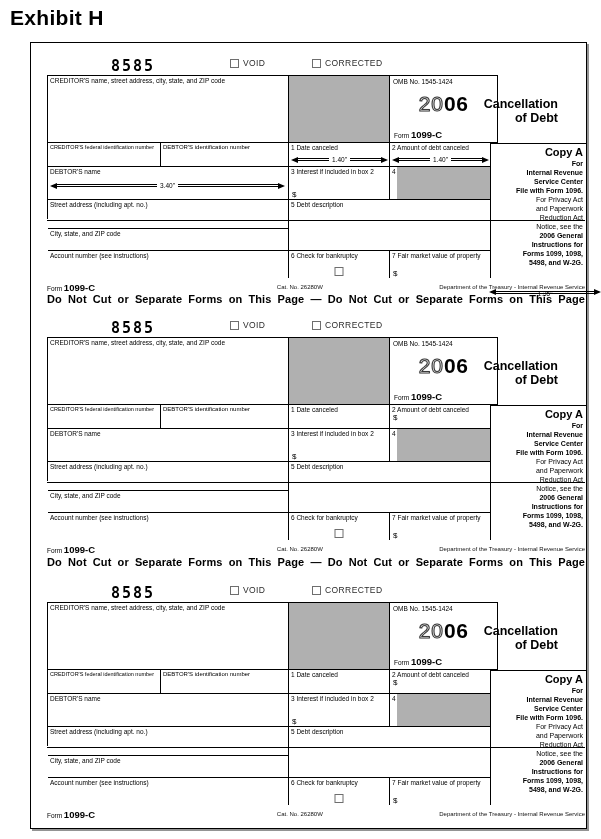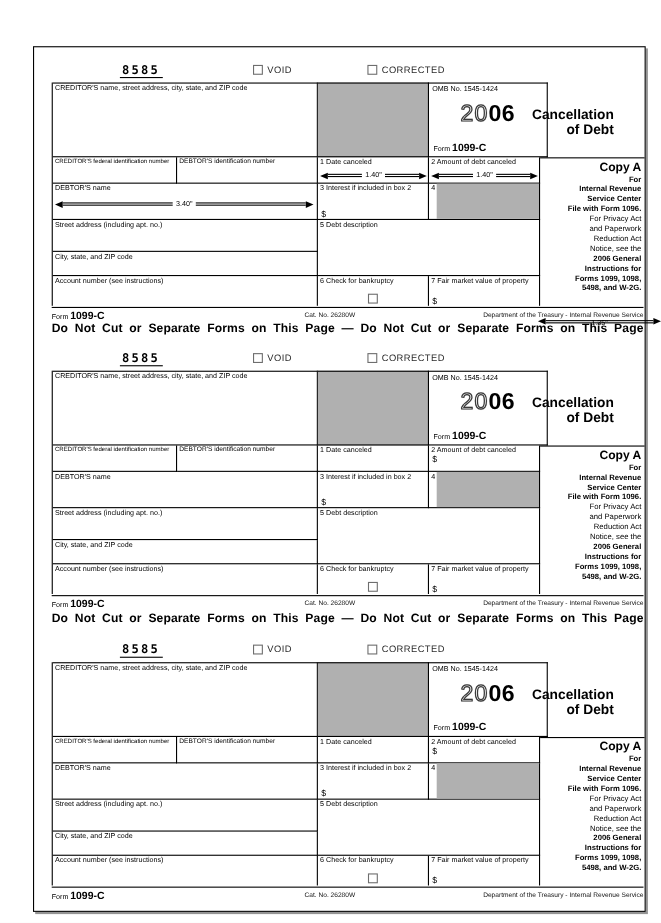--- a/index.html
+++ b/index.html
@@ -8,28 +8,28 @@
 
   .exhibit-title { position:absolute; left:10px; top:6px; font-size:21px; font-weight:bold; color:#000; letter-spacing:.3px; }
 
   .outer-box { position:absolute; left:30px; top:42px; width:557px; height:787px; border:1.6px solid #000; box-shadow:2px 2px 0 #949494; background:#fff; }
 
   .form-slot { position:absolute; left:47px; width:545px; height:252px; }
   .slot-0 { top:56px; } .slot-1 { top:318px; } .slot-2 { top:583px; }
 
   
   .code-row { position:absolute; left:0; top:0; width:538px; height:17px; }
-  .code { position:absolute; left:62px; top:1px; font-family:"DejaVu Sans Mono", monospace; font-size:11px; font-weight:bold; letter-spacing:2px; border-bottom:1px solid #000; padding:0 2px 0 2px; }
+  .code { position:absolute; left:62px; top:1px; font-family:"DejaVu Sans Mono", monospace; font-size:15px; font-weight:bold; letter-spacing:2px; border-bottom:1px solid #000; padding:0 2px 0 2px; }
   .chk-group { position:absolute; top:2px; display:flex; align-items:center; gap:4px; }
-  .grp-void { left:183px; } .grp-corrected { left:267px;padding-left:20px; }
+  .grp-void { left:183px; } .grp-corrected { left:245px;padding-left:20px; }
   .chk { display:inline-block; width:9px; height:9px; border:1px solid #6e6e6e; background:#fff; }
   .chk-label { font-size:8.5px; color:#2b2b2b; letter-spacing:.4px; }
 
   
-  .ftable { position:absolute; left:0; top:19px; width:538px; height:203px; border-left:1.5px solid #000; }
+  .ftable { position:absolute; left:0; top:19px; width:538px; height:144px; border-left:1.5px solid #000; }
   .ftable::after { content:""; position:absolute; left:-1.5px; right:0; bottom:-1.5px; border-bottom:1.5px solid #000; }
   .cell { position:absolute; font-size:6.5px; line-height:7.5px; color:#000; padding:1px 2px; }
   .bR { border-right:1px solid #000; } .bB { border-bottom:1px solid #000; } .bT { border-top:1.5px solid #000; }
 
   .c-creditor-name { left:0; top:0; width:241px; height:68px; }
   .c-gray-head     { left:241px; top:0; width:101px; height:68px; }
   .c-omb           { left:342px; top:0; width:108px; height:68px; padding:2px 3px; }
   .c-title         { left:424px; top:0; width:88px; height:68px; }
   .c-cred-id  { left:0; top:68px; width:113px; height:24px; font-size:5.5px; line-height:6.5px; }
   .c-debt-id  { left:113px; top:68px; width:128px; height:24px; font-size:6px; }
@@ -88,20 +88,21 @@
   .f-cat { position:absolute; left:47%; top:2px; transform:translateX(-50%); font-size:6px; color:#111; }
   .f-dept { position:absolute; right:0; top:2px; font-size:6px; color:#111; }
 
   .do-not-cut { position:absolute; left:47px; width:538px; font-size:11px; font-weight:bold; white-space:nowrap; text-align:justify; text-align-last:justify; letter-spacing:.1px; word-spacing:2.5px; }
   .dnc-1 { top:293px; } .dnc-2 { top:556px; }
 </style>
 </head>
 <body>
 
 <div class="page">
+  <div class="exhibit-title">Exhibit H</div>
   <div class="outer-box"></div>
 
   <div class="form-slot form--first slot-0">
   <div class="code-row">
     <span class="code">8585</span>
     <span class="chk-group grp-void">
       <span class="chk"></span>
       <span class="chk-label">VOID</span>
     </span>
     <span class="chk-group grp-corrected">

